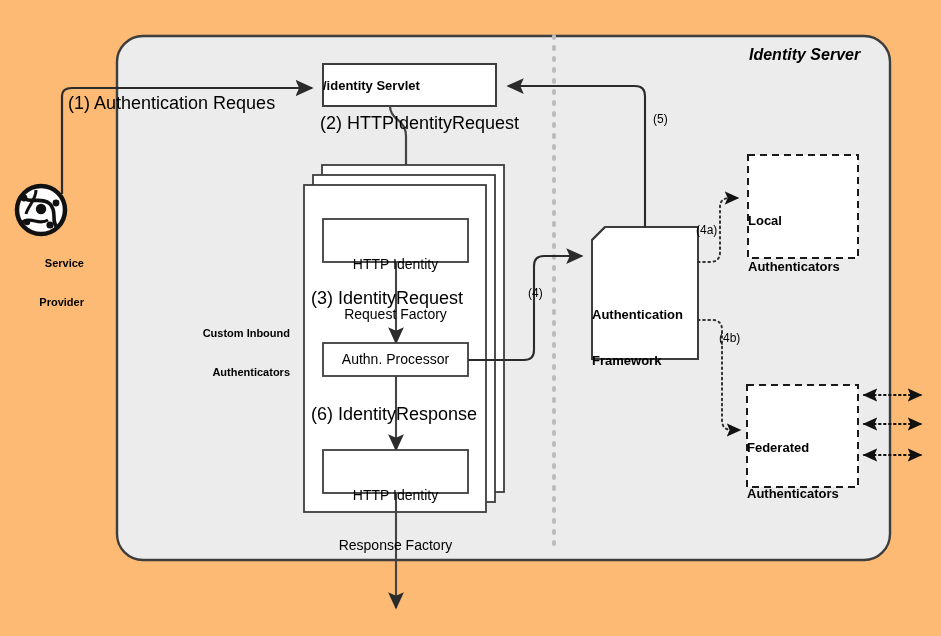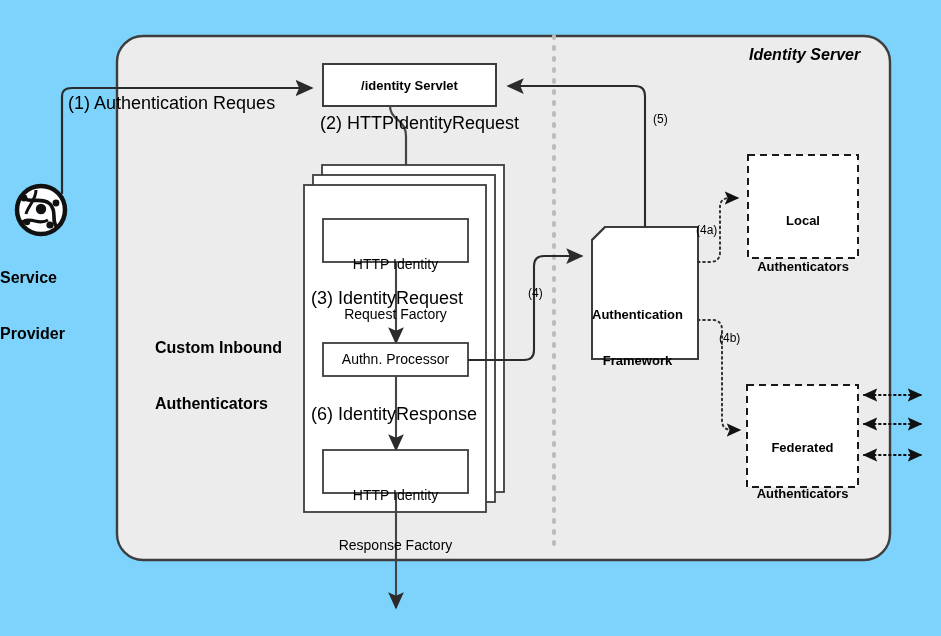--- a/index.html
+++ b/index.html
@@ -4,21 +4,21 @@
 <style>
   html, body {
     margin: 0;
     padding: 0;
     background: #ffffff;
   }
   #canvas {
     position: relative;
     width: 941px;
     height: 636px;
-    background: #7dd3fc;
+    background: #fdba74;
     font-family: "Liberation Sans", sans-serif;
     overflow: hidden;
   }
   #svg-layer {
     position: absolute;
     left: 0;
     top: 0;
     width: 941px;
     height: 636px;
   }
@@ -29,36 +29,35 @@
     white-space: pre;
     line-height: 1.18;
   }
   .lbl-flow {
     font-size: 18px;
     font-weight: 400;
   }
   .lbl-box-bold {
     font-size: 13px;
     font-weight: bold;
-    text-align: center;
   }
   .lbl-box-plain {
     font-size: 14px;
     font-weight: 400;
     text-align: center;
   }
   .lbl-title {
     font-size: 16px;
     font-weight: bold;
     font-style: italic;
   }
   .lbl-group {
-    font-size: 16px;
+    font-size: 11px;
     font-weight: bold;
-    text-align: left;
+    text-align: right;
   }
   .lbl-step {
     font-size: 12px;
     font-weight: 400;
   }
 </style>
 </head>
 <body>
 
 <div id="canvas">

